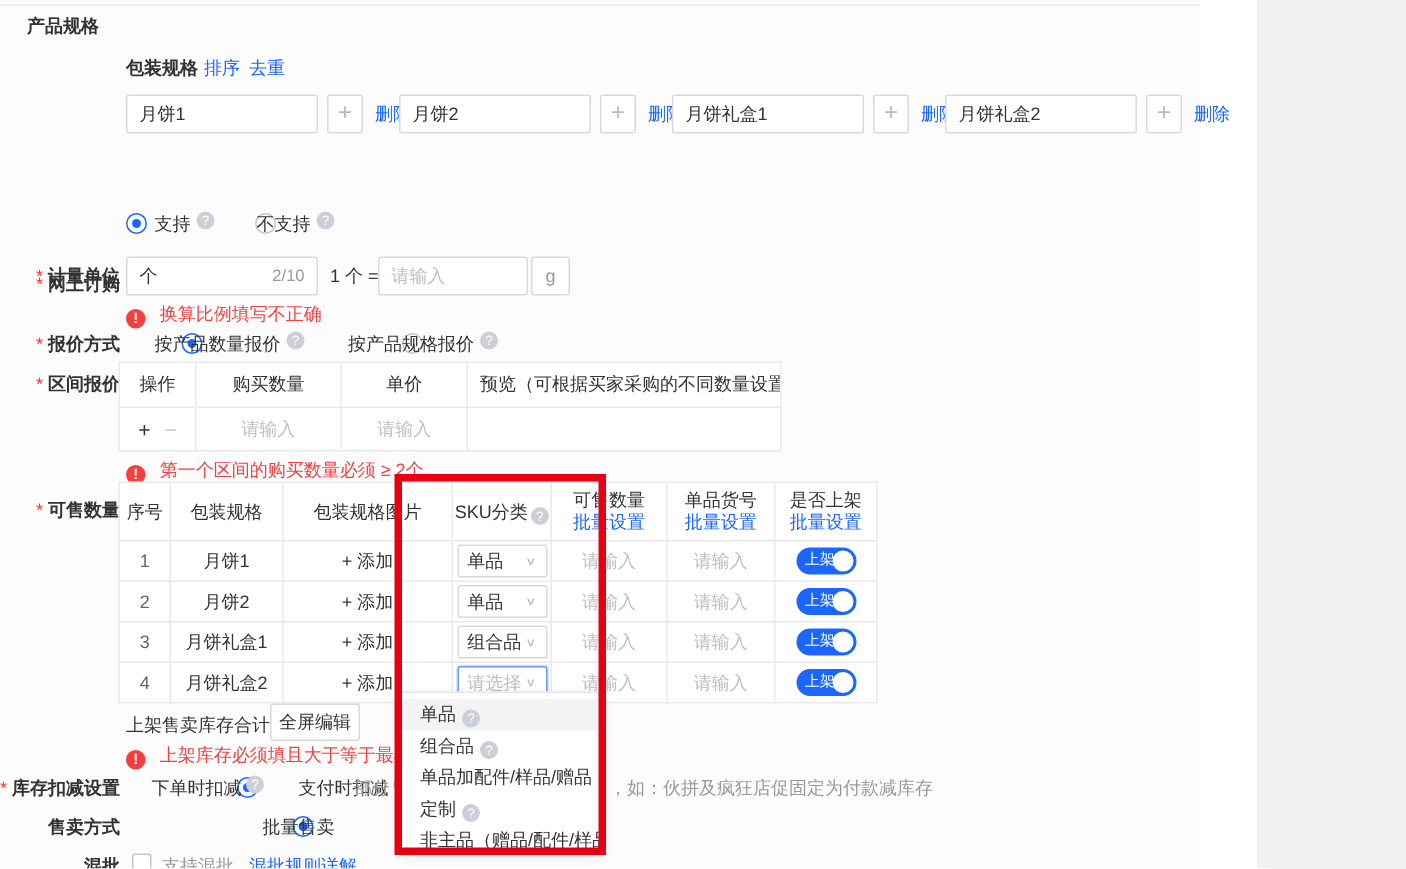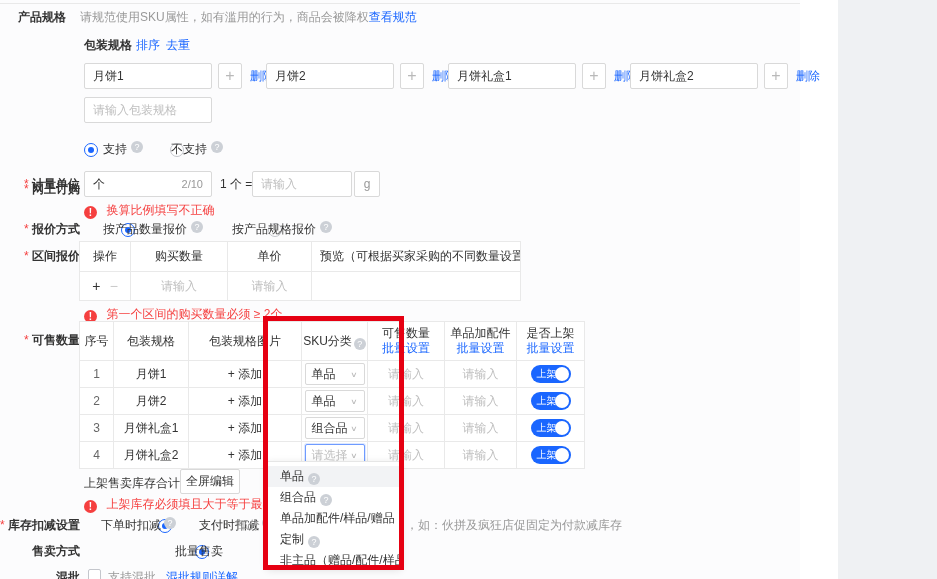--- a/index.html
+++ b/index.html
@@ -60,23 +60,20 @@
 </head>
 <body>
 
 <div class="page">
   <div class="content-bg"></div>
   <div class="right-panel"></div>
   <div class="topline"></div>
 
   
   <div class="lbl abs" style="left:-14px;top:9px;">产品规格</div>
-  <div class="abs t12 gray" style="left:80px;top:9px;">
-    <span>请规范使用SKU属性，如有滥用的行为，商品会被降权</span><span class="link">查看规范</span>
-  </div>
 
   
   <div class="abs t12" style="left:84px;top:37px;font-weight:bold;">包装规格</div>
   <div class="abs t12 link" style="left:136px;top:37px;">排序</div>
   <div class="abs t12 link" style="left:166px;top:37px;">去重</div>
 
   
   <div class="inp" style="left:84px;top:63px;width:128px;height:26px;">
       <span>月饼1</span>
     </div>
@@ -102,23 +99,20 @@
   <div class="abs t12 link" style="left:614px;top:68px;">删除</div>
 
   <div class="inp" style="left:630px;top:63px;width:128px;height:26px;">
       <span>月饼礼盒2</span>
     </div>
   <div class="plusbtn" style="left:764px;top:63px;">
       <span>+</span>
     </div>
   <div class="abs t12 link" style="left:796px;top:68px;">删除</div>
 
-  <div class="inp" style="left:84px;top:97px;width:128px;height:26px;">
-      <span class="ph">请输入包装规格</span>
-    </div>
 
   
   <div class="lbl req" style="left:0;top:141px;margin-top:40px;">网上订购</div>
   <span class="radio on abs" style="left:84px;top:140px;"></span>
   <span class="abs t12" style="left:103px;top:141px;">支持</span>
   <span class="help abs" style="left:131px;top:141px;"></span>
   <span class="radio abs" style="left:152px;top:140px;"></span>
   <span class="abs t12" style="left:171px;top:141px;">不支持</span>
   <span class="help abs" style="left:211px;top:141px;"></span>
 
@@ -184,21 +178,21 @@
       <th style="width:75px;">包装规格</th>
       <th style="width:113px;">包装规格图片</th>
       <th style="width:66px;">
         <span>SKU分类</span><span class="help" style="margin-left:2px;"></span>
       </th>
       <th style="width:77px;" class="hdr2">
         <div>可售数量</div>
         <div class="link">批量设置</div>
       </th>
       <th style="width:72px;" class="hdr2">
-        <div>单品加配件</div>
+        <div>单品货号</div>
         <div class="link">批量设置</div>
       </th>
       <th style="width:68px;" class="hdr2">
         <div>是否上架</div>
         <div class="link">批量设置</div>
       </th>
     </tr>
 
     <tr style="height:27px;">
       <td style="color:#666;">1</td>

